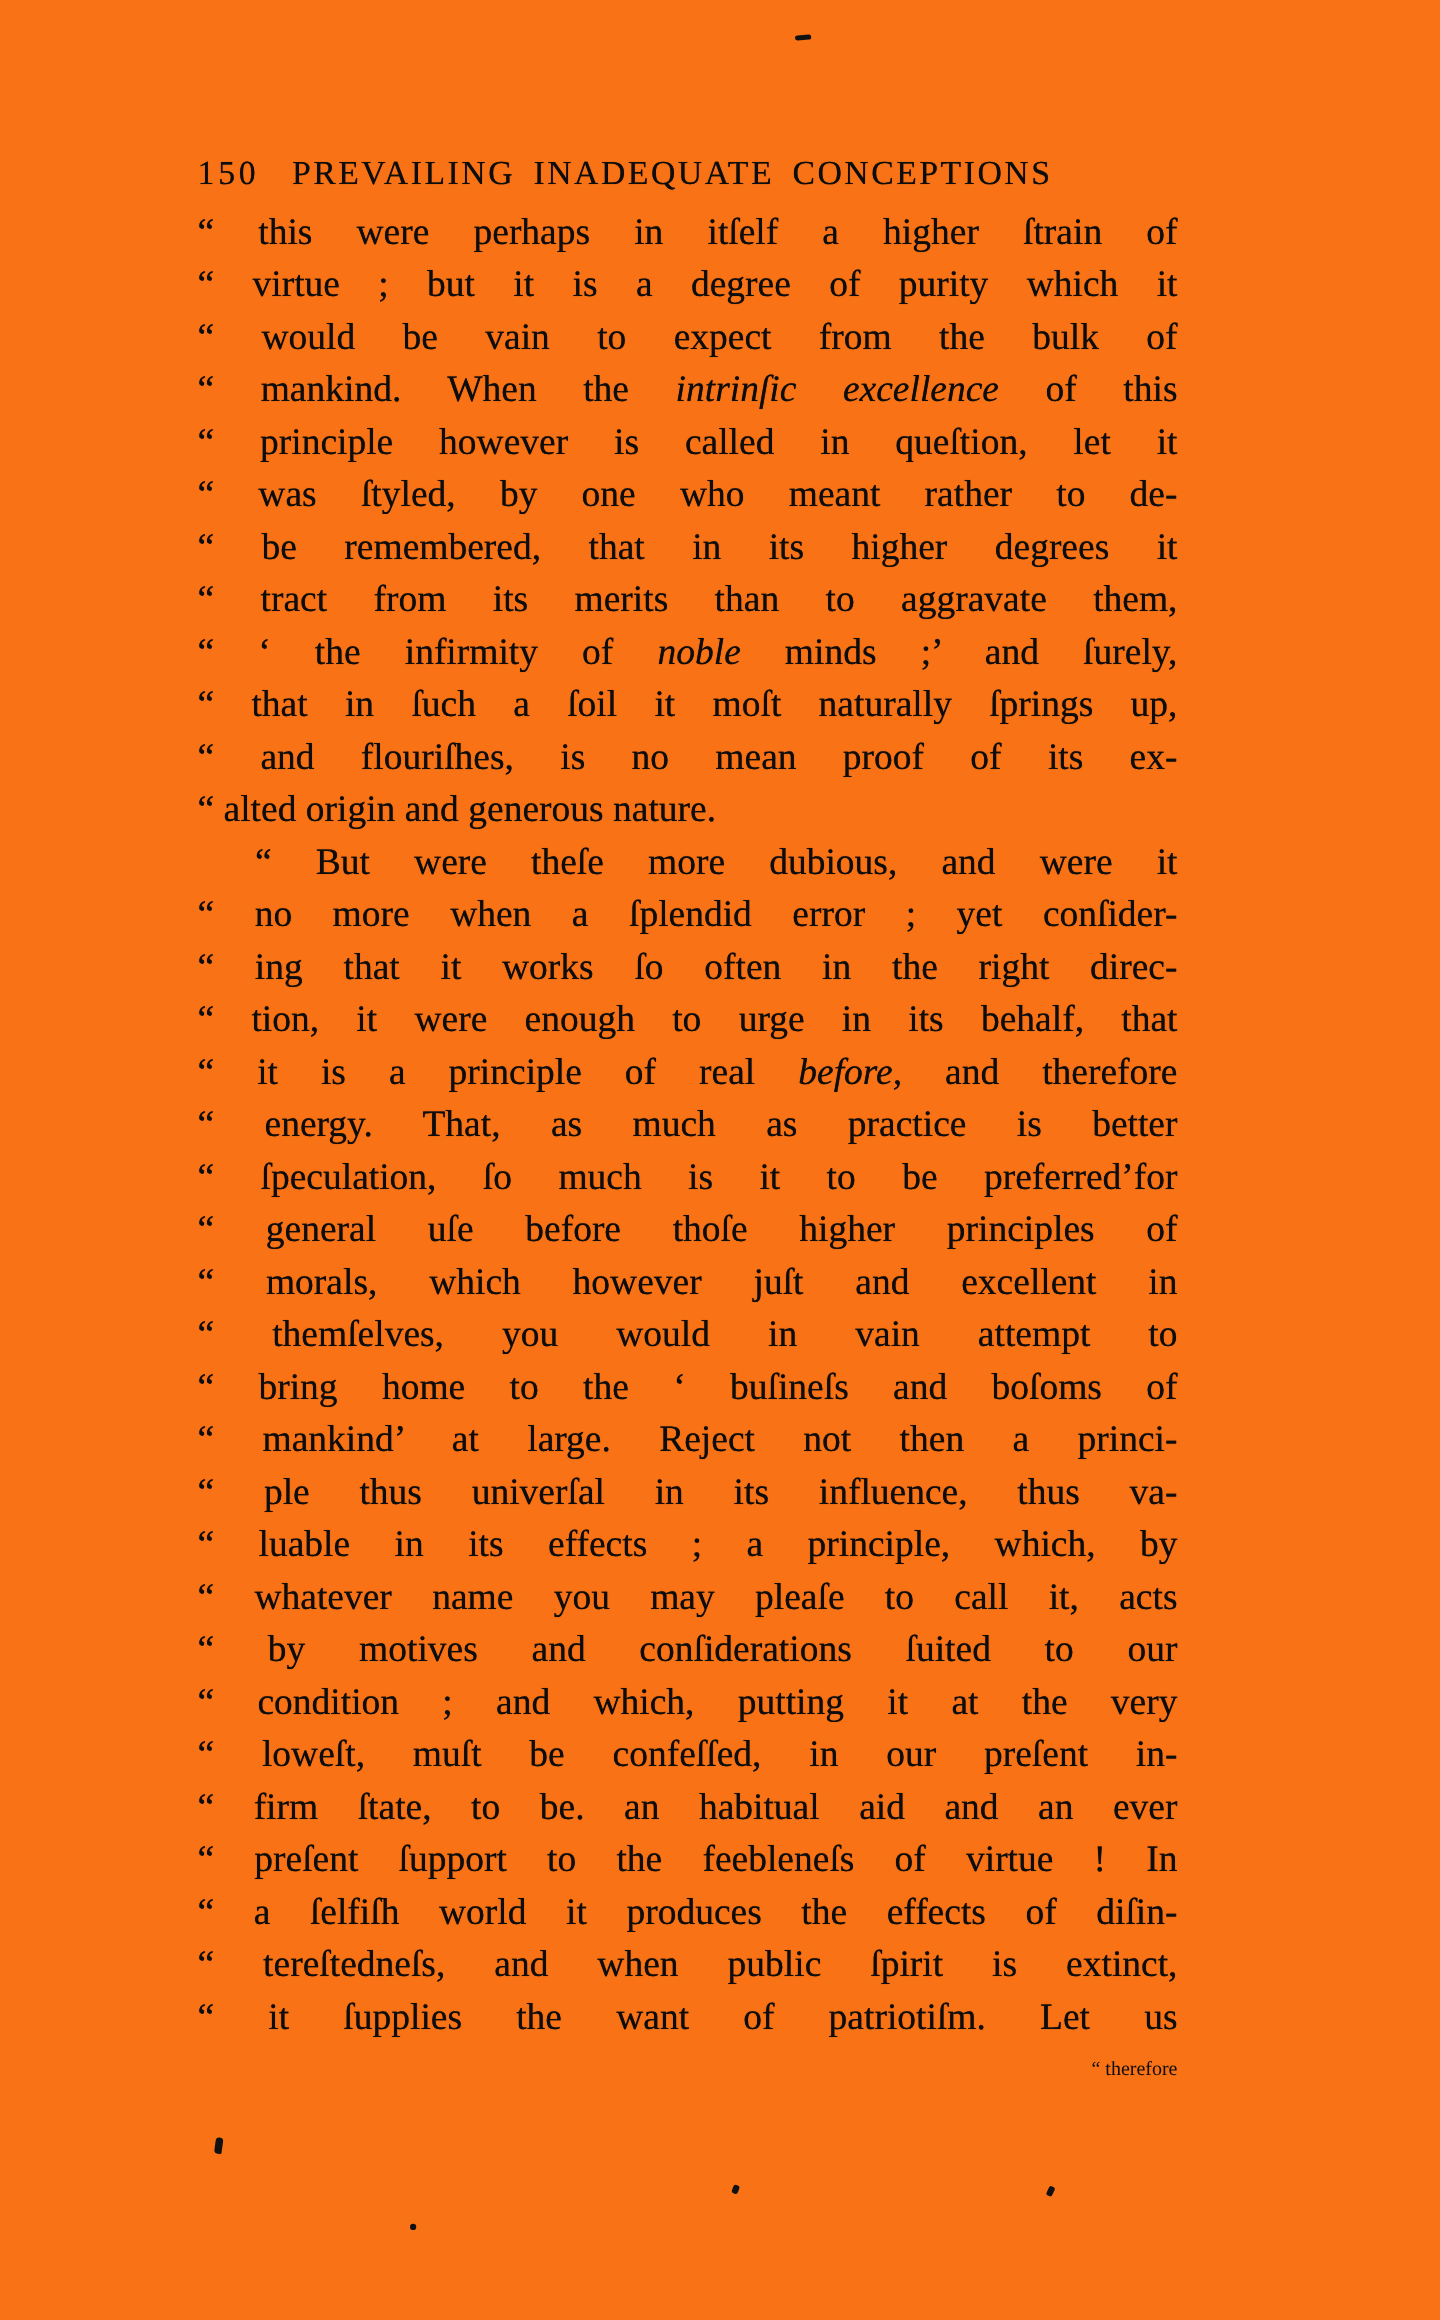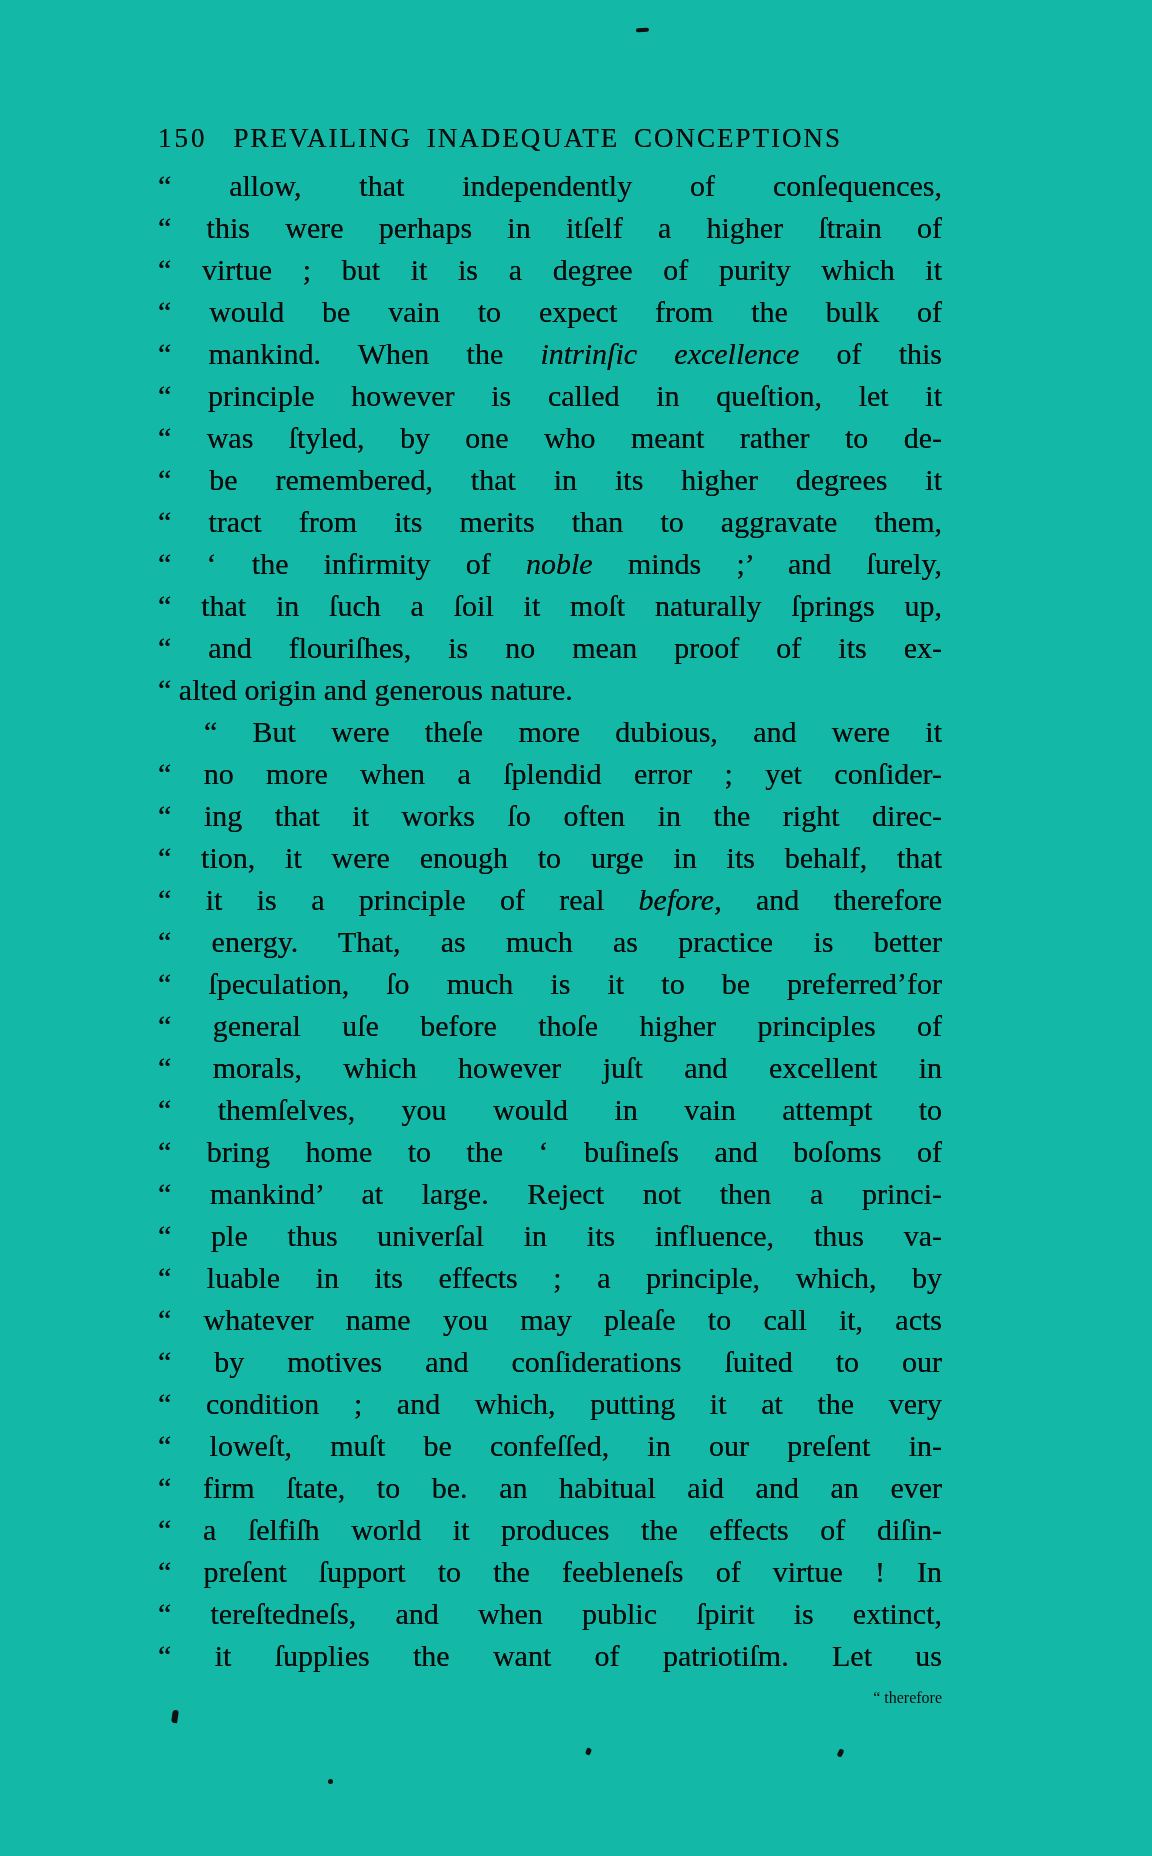--- a/index.html
+++ b/index.html
@@ -1,19 +1,19 @@
 <!DOCTYPE html>
 <html><head>
 <meta charset="utf-8">
 <style>
   html,body{margin:0;padding:0;background:#ffffff;}
   .page{
     position:relative;
     width:1152px;height:1856px;
-    background:#14b8a6;
+    background:#f97316;
     overflow:hidden;
     font-family:"Liberation Serif","DejaVu Serif",serif;
     color:#0d0d0d;
   }
   .content{
     position:absolute;left:158px;top:122px;width:784px;
   }
   .running-head{
     display:flex;align-items:baseline;
     font-size:27px;line-height:32px;
@@ -60,21 +60,20 @@
   <div class="speck dot-b1"></div>
   <div class="speck comma-r"></div>
 
   <div class="content">
     <div class="running-head">
       <span class="page-number">150</span>
       <span class="head-title">PREVAILING INADEQUATE CONCEPTIONS</span>
     </div>
 
     <div class="body-text">
-        <div class="line"><span>“ allow, that independently of conſequences,</span></div>
         <div class="line"><span>“ this were perhaps in itſelf a higher ſtrain of</span></div>
         <div class="line"><span>“ virtue ; but it is a degree of purity which it</span></div>
         <div class="line"><span>“ would be vain to expect from the bulk of</span></div>
         <div class="line"><span>“ mankind.  When the </span><span class="italic">intrinſic excellence</span><span> of this</span></div>
         <div class="line"><span>“ principle however is called in queſtion, let it</span></div>
         <div class="line"><span>“ was ſtyled, by one who meant rather to de-</span></div>
         <div class="line"><span>“ be remembered, that in its higher degrees it</span></div>
         <div class="line"><span>“ tract from its merits than to aggravate them,</span></div>
         <div class="line"><span>“ ‘ the infirmity of </span><span class="italic">noble</span><span> minds ;’ and ſurely,</span></div>
         <div class="line"><span>“ that in ſuch a ſoil it moſt naturally ſprings up,</span></div>
@@ -92,21 +91,21 @@
         <div class="line"><span>“ themſelves, you would in vain attempt to</span></div>
         <div class="line"><span>“ bring home to the ‘ buſineſs and boſoms of</span></div>
         <div class="line"><span>“ mankind’ at large.  Reject not then a princi-</span></div>
         <div class="line"><span>“ ple thus univerſal in its influence, thus va-</span></div>
         <div class="line"><span>“ luable in its effects ; a principle, which, by</span></div>
         <div class="line"><span>“ whatever name you may pleaſe to call it, acts</span></div>
         <div class="line"><span>“ by motives and conſiderations ſuited to our</span></div>
         <div class="line"><span>“ condition ; and which, putting it at the very</span></div>
         <div class="line"><span>“ loweſt, muſt be confeſſed, in our preſent in-</span></div>
         <div class="line"><span>“ firm ſtate, to be. an habitual aid and an ever</span></div>
+        <div class="line"><span>“ preſent ſupport to the feebleneſs of virtue ! In</span></div>
         <div class="line"><span>“ a ſelfiſh world it produces the effects of diſin-</span></div>
-        <div class="line"><span>“ preſent ſupport to the feebleneſs of virtue ! In</span></div>
         <div class="line"><span>“ tereſtedneſs, and when public ſpirit is extinct,</span></div>
         <div class="line"><span>“ it ſupplies the want of patriotiſm.  Let us</span></div>
       </div>
 
     <div class="line catchword">“ therefore</div>
   </div>
 </div>
 
 </body></html>

